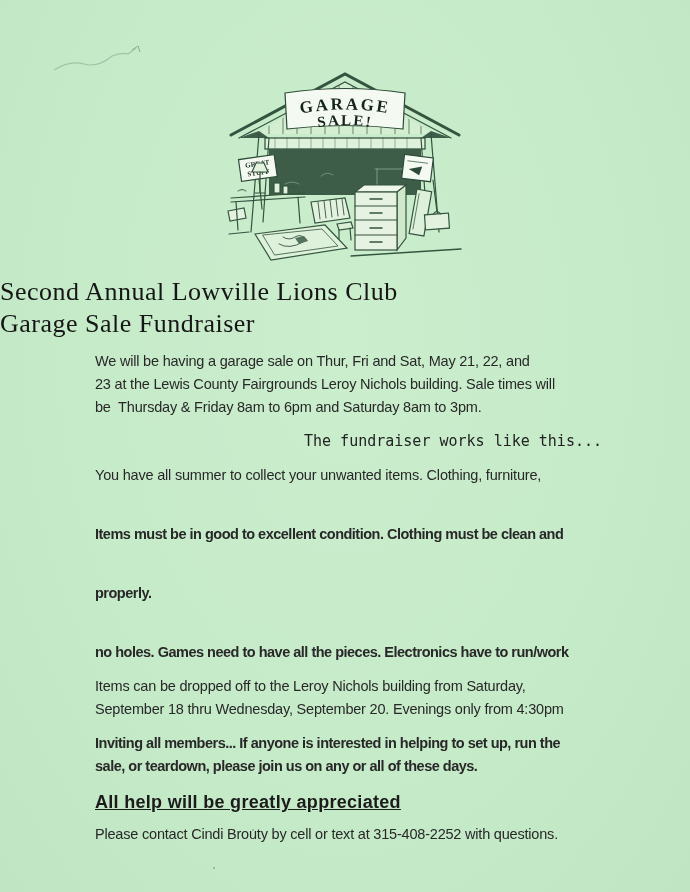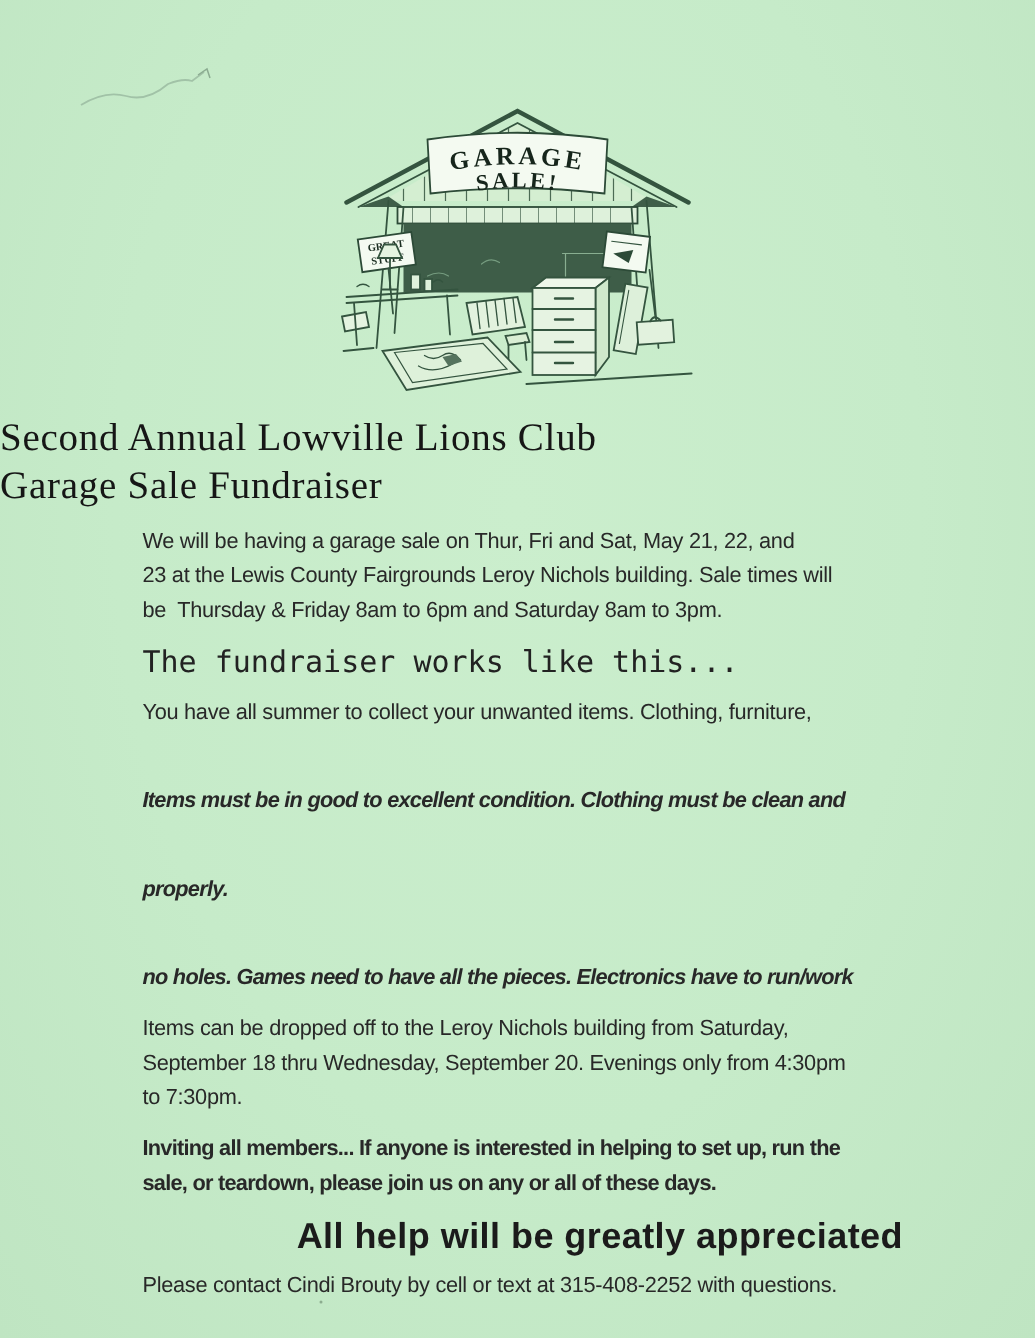--- a/index.html
+++ b/index.html
@@ -20,27 +20,27 @@
 
   .clipart{width:240px;height:192px;margin:72px auto 0;}
 
   .title{margin-top:12px;font-family:"Liberation Serif",serif;
          color:#161616;font-size:26px;line-height:32px;letter-spacing:.5px;}
 
   .content{margin:10px 88px 0 95px;font-size:14.5px;color:var(--ink);}
   .para{margin:0 0 11px 0;}
   .line{display:block;white-space:pre;line-height:23px;letter-spacing:-0.2px;}
   .tagline{margin-top:2px;}
-  .tagline .line{text-align:left;font-family:"DejaVu Sans Mono",monospace;
-                 font-size:20px;letter-spacing:0;color:#222;}
-  .bold-italic .line{font-weight:bold;font-style:italic;letter-spacing:-0.5px;margin-top:36px;}
+  .tagline .line{text-align:right;font-family:"DejaVu Sans Mono",monospace;
+                 font-size:15px;letter-spacing:0;color:#222;}
+  .bold-italic .line{font-weight:bold;letter-spacing:-0.5px;margin-top:36px;}
   .bold .line{font-weight:bold;letter-spacing:-0.5px;}
   .center-bold{margin-top:3px;margin-bottom:8px;}
-  .center-bold .line{text-align:right;font-weight:bold;font-size:24px;
-                     line-height:26px;letter-spacing:.3px;color:#1b1b1b;}
+  .center-bold .line{text-align:left;font-weight:bold;font-size:18px;
+                     line-height:26px;letter-spacing:.3px;color:#1b1b1b;text-decoration:underline;}
   svg text{font-family:"Liberation Serif",serif;}
 </style>
 </head>
 <body>
 
 <div class="page">
 
   <svg class="crease" width="130" height="40">
     <path d="M6,36 q16,-10 30,-6 t28,-8 q10,-4 16,-2 l8,-6" fill="none" stroke="#8fae96" stroke-width="1.2"></path>
     <path d="M84,16 l6,-4 2,6" fill="none" stroke="#6c8a73" stroke-width="1"></path>
@@ -205,21 +205,20 @@
 
     <p class="para bold-italic">
       <span class="line">Items must be in good to excellent condition. Clothing must be clean and</span>
       <span class="line">properly.</span>
       <span class="line">no holes. Games need to have all the pieces. Electronics have to run/work</span>
     </p>
 
     <p class="para">
       <span class="line">Items can be dropped off to the Leroy Nichols building from Saturday,</span>
       <span class="line">September 18 thru Wednesday, September 20. Evenings only from 4:30pm</span>
-      <span class="line">to 7:30pm.</span>
     </p>
 
     <p class="para bold">
       <span class="line">Inviting all members... If anyone is interested in helping to set up, run the</span>
       <span class="line">sale, or teardown, please join us on any or all of these days.</span>
     </p>
 
     <p class="para center-bold">
       <span class="line">All help will be greatly appreciated</span>
     </p>

